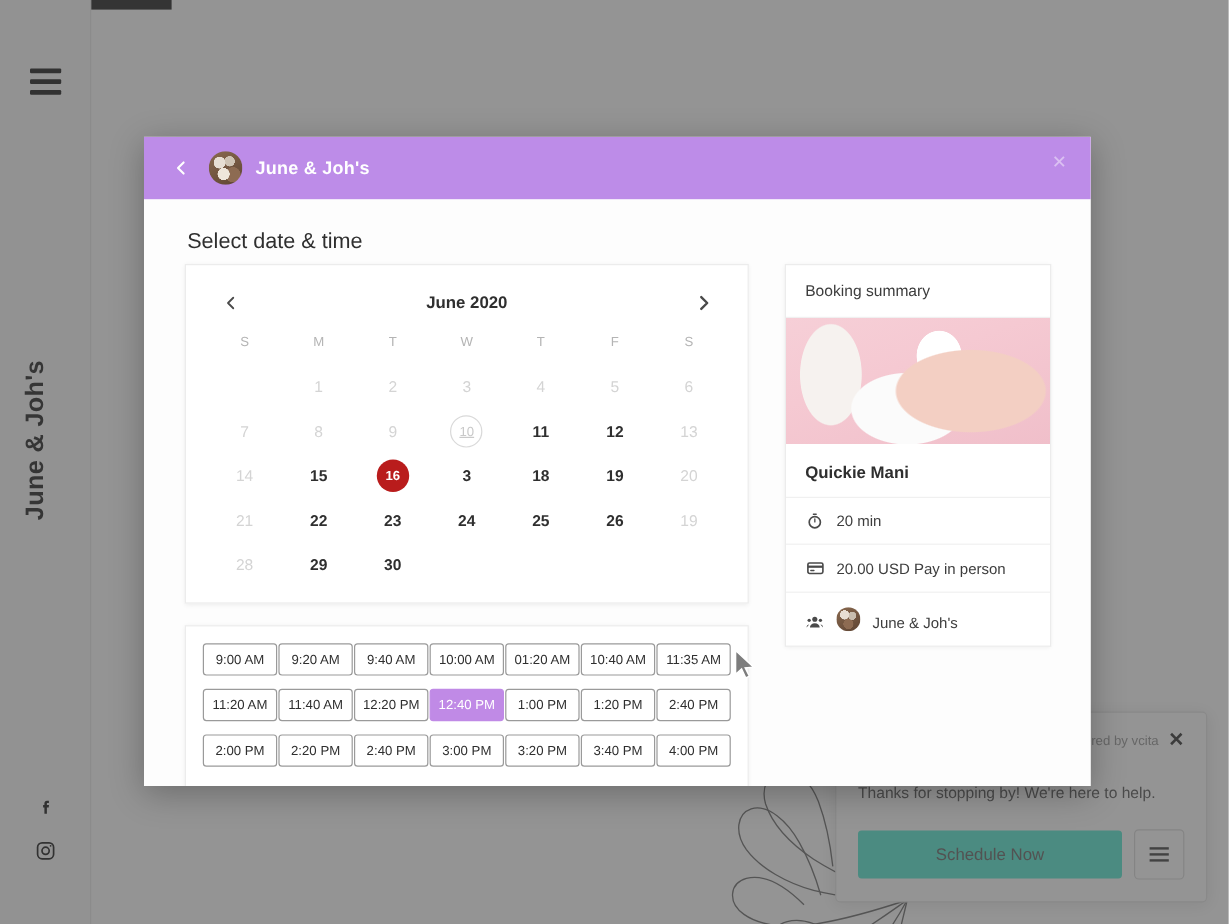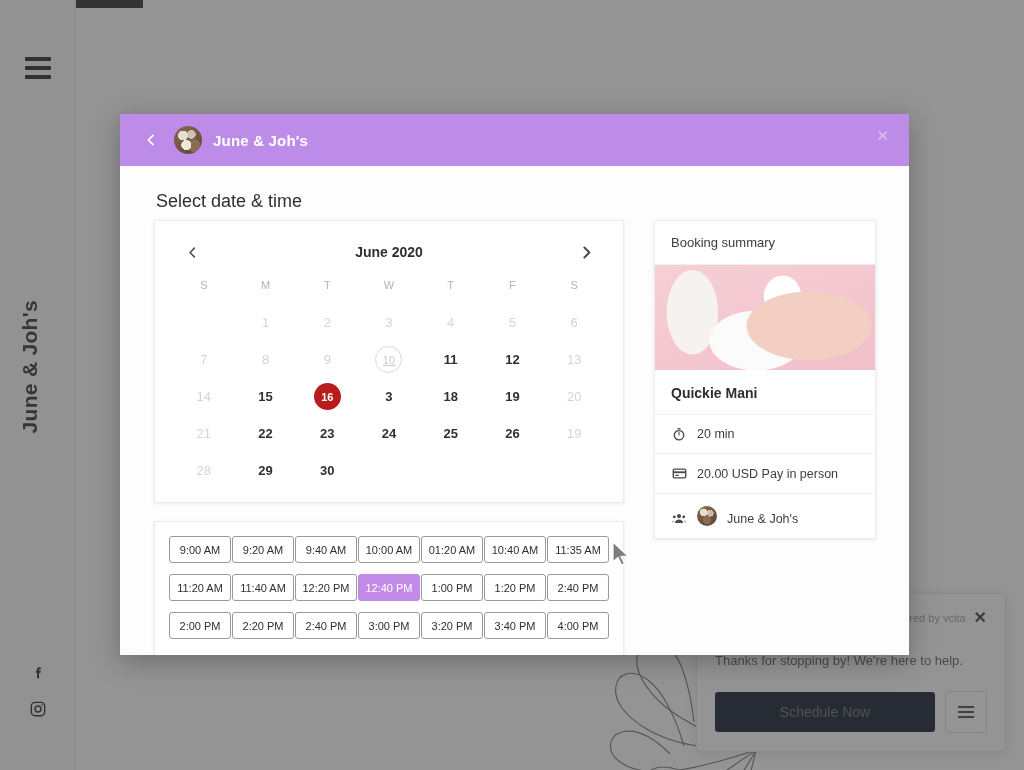--- a/index.html
+++ b/index.html
@@ -74,21 +74,21 @@
     display: flex; justify-content: flex-end; align-items: center;
     gap: 8px; margin-bottom: 4px;
   }
   #chat-powered { font-size: 11px; color: #9b9b9b; }
   #chat-close { font-size: 16px; color: #3c3c3c; font-weight: bold; line-height: 1; cursor: pointer; }
   #chat-greeting { font-size: 13px; color: #5e5e5e; margin: 6px 0 4px 0; }
   #chat-body { font-size: 13px; color: #5e5e5e; line-height: 1.55; }
   #chat-actions { display: flex; align-items: center; gap: 10px; margin-top: 20px; }
   #chat-cta {
     flex: 1; height: 40px; border: none; border-radius: 3px;
-    background: #0f172a; color: #6d6d6d;
+    background: #5eead4; color: #6d6d6d;
     font-size: 14px; font-family: inherit; cursor: pointer;
   }
   #chat-menu-btn {
     width: 42px; height: 42px; border: 1px solid #dcdcdc; border-radius: 4px;
     background: #fff; display: flex; flex-direction: column;
     justify-content: center; align-items: center; gap: 3px; cursor: pointer;
   }
   #chat-menu-btn i { display: block; width: 16px; height: 2px; background: #4a4a4a; }
 
   

